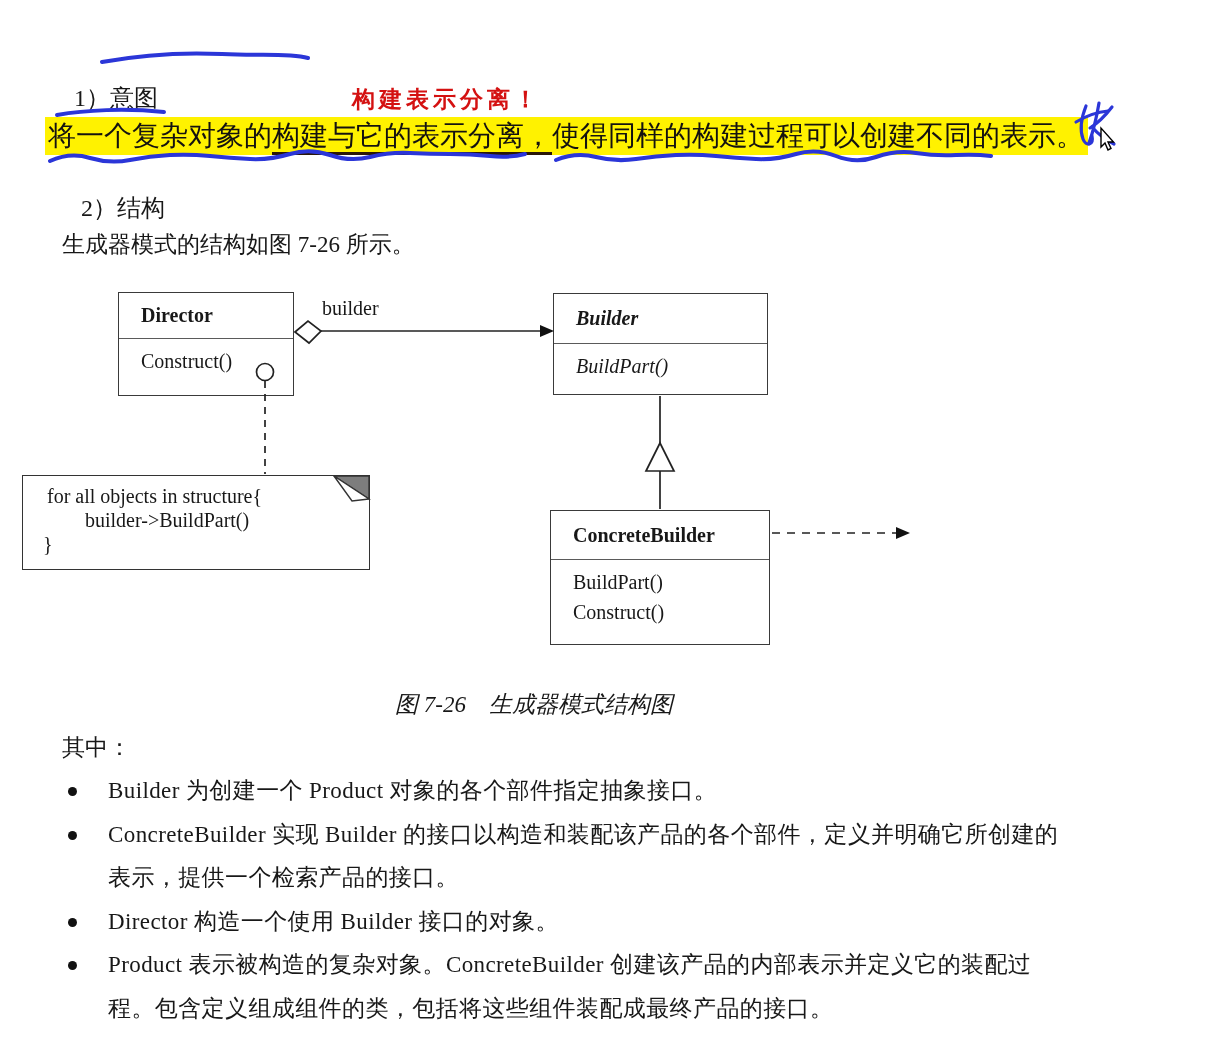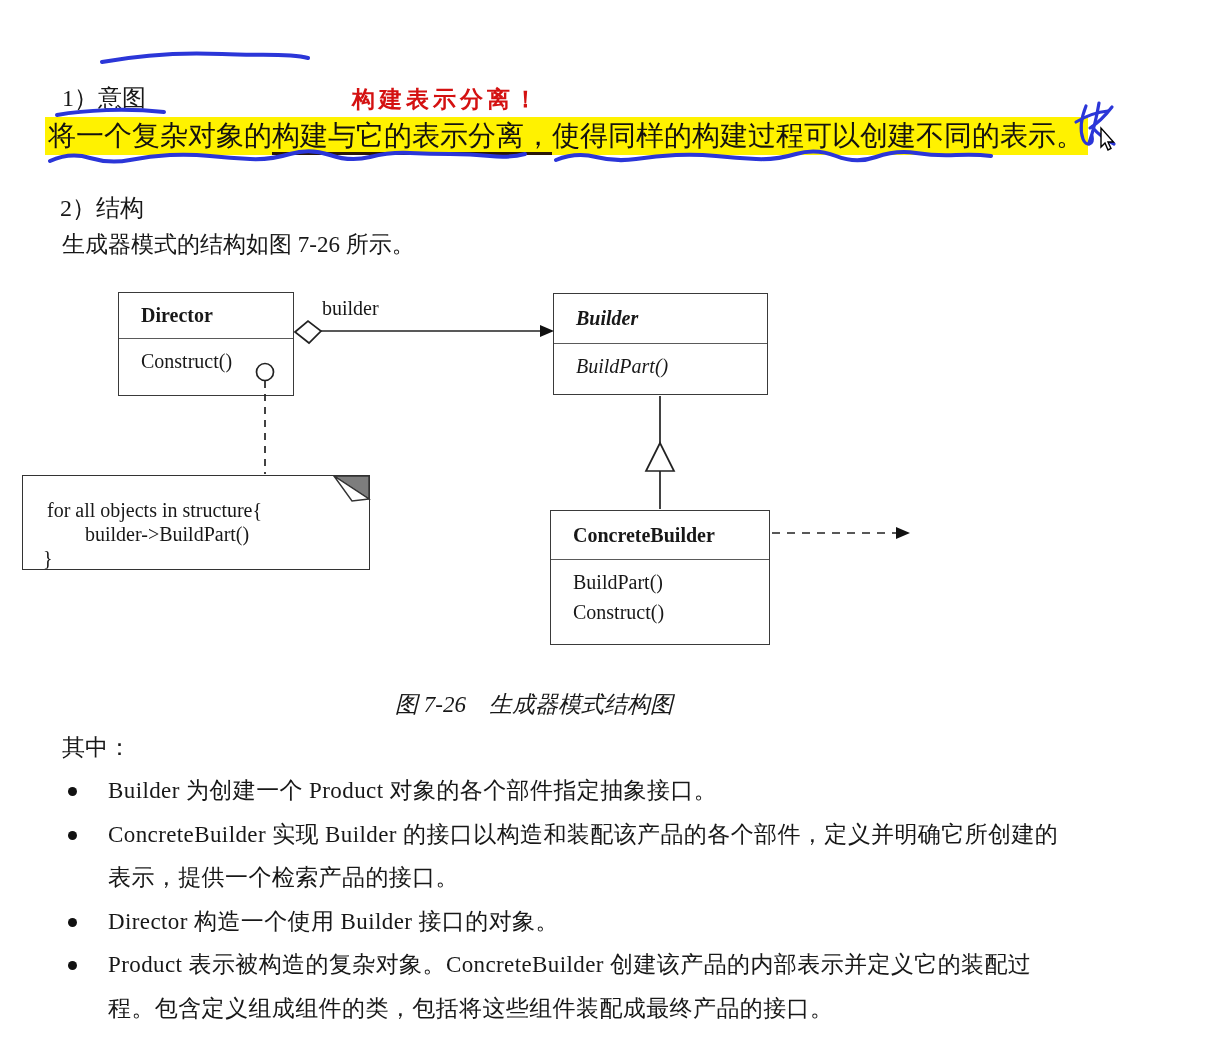--- a/index.html
+++ b/index.html
@@ -3,40 +3,40 @@
 <meta charset="utf-8">
 <style>
   html,body{margin:0;padding:0;background:#ffffff;}
   .page{
     position:relative;width:1206px;height:1040px;background:#ffffff;overflow:hidden;
     font-family:"Liberation Serif","DejaVu Serif",serif;color:#181818;
   }
   .abs{position:absolute;}
   
   .doc-title{left:62px;top:14px;font-size:26px;font-weight:bold;letter-spacing:1px;white-space:nowrap;}
-  .sec-head{font-size:24px;white-space:nowrap;}
+  .sec-head{font-size:24px;white-space:nowrap;margin-left:12px;}
   .intent-head{left:62px;top:82px;}
-  .struct-head{left:60px;top:192px;}
+  .struct-head{left:69px;top:192px;}
   .red-note{left:352px;top:84px;font-size:23px;font-weight:bold;color:#d41111;letter-spacing:4px;white-space:nowrap;}
   .body-line{left:62px;top:229px;font-size:23px;white-space:nowrap;}
   
   .hl{
     left:45px;top:117px;height:38px;line-height:38px;padding:0 4px 0 3px;
     background:#fff200;font-size:28px;white-space:nowrap;color:#141210;
   }
   .hl .u-dark{border-bottom:3px solid #2a1708;padding-bottom:1px;}
   
   .uml-box{position:absolute;background:#fff;border:1.8px solid #3a3a3a;box-sizing:border-box;z-index:2;}
   .uml-title{font-weight:bold;font-size:20px;padding-left:22px;display:flex;align-items:center;border-bottom:1.5px solid #5a5a5a;box-sizing:border-box;}
   .uml-members{padding:7px 0 0 22px;font-size:20px;line-height:30px;}
   .italic{font-style:italic;}
   .product-box .uml-title{border-bottom:none;justify-content:center;padding-left:0;}
   
   .note-box{position:absolute;left:22px;top:475px;width:348px;height:95px;background:#fff;border:1.8px solid #333;box-sizing:border-box;z-index:2;font-size:20px;}
-  .note-l1{margin:23px 0 0 24px;}
+  .note-l1{margin:9px 0 0 24px;}
   .note-l2{margin:1px 0 0 62px;}
   .note-l3{margin:1px 0 0 20px;}
   .assoc-label{left:322px;top:297px;font-size:20px;z-index:3;white-space:nowrap;}
   .fig-caption{left:395px;top:689px;font-size:23px;white-space:nowrap;font-style:italic;}
   .among{left:62px;top:732px;font-size:23px;}
   
   .bullets{left:62px;top:769px;width:1010px;margin:0;padding:0;list-style:none;font-size:23px;line-height:43.5px;letter-spacing:0.4px;}
   .bullets li{position:relative;padding-left:46px;margin:0;}
   .bullets li::before{content:"";position:absolute;left:6px;top:18px;width:9px;height:9px;border-radius:50%;background:#111;}
   

